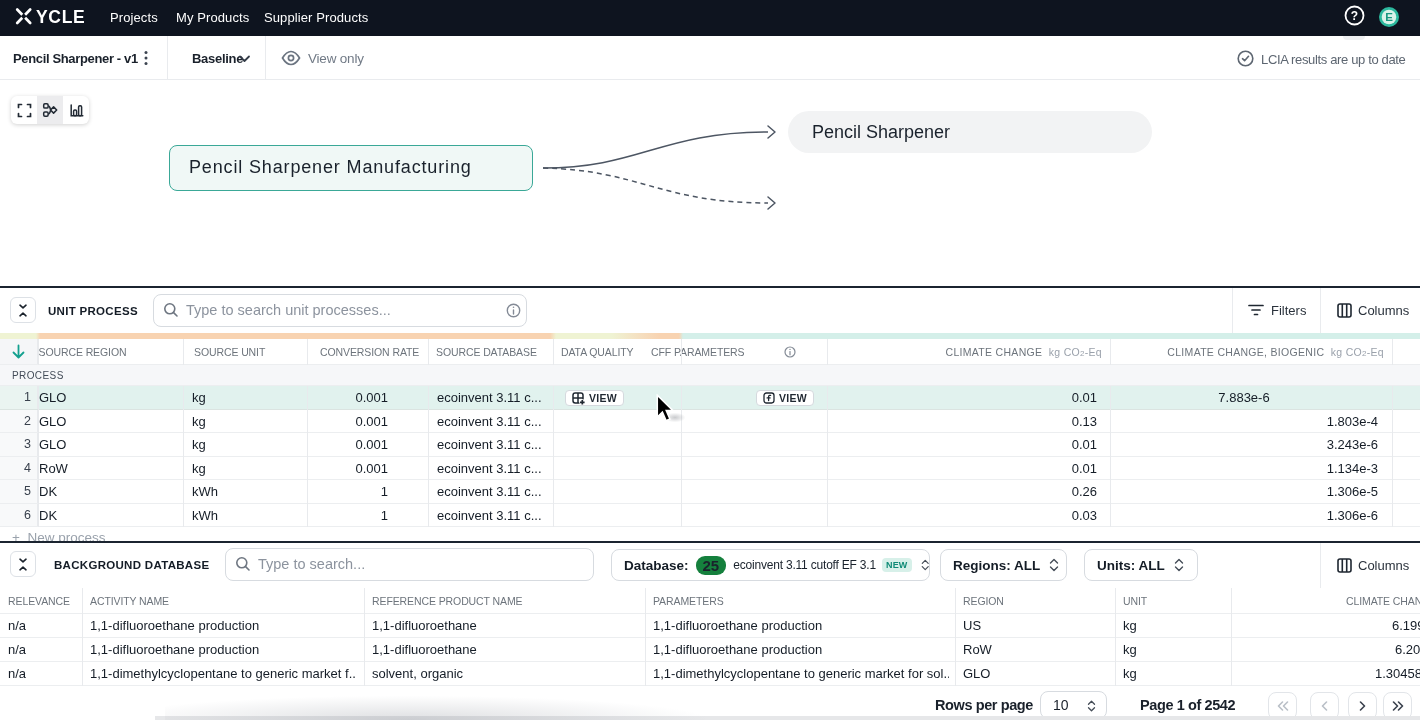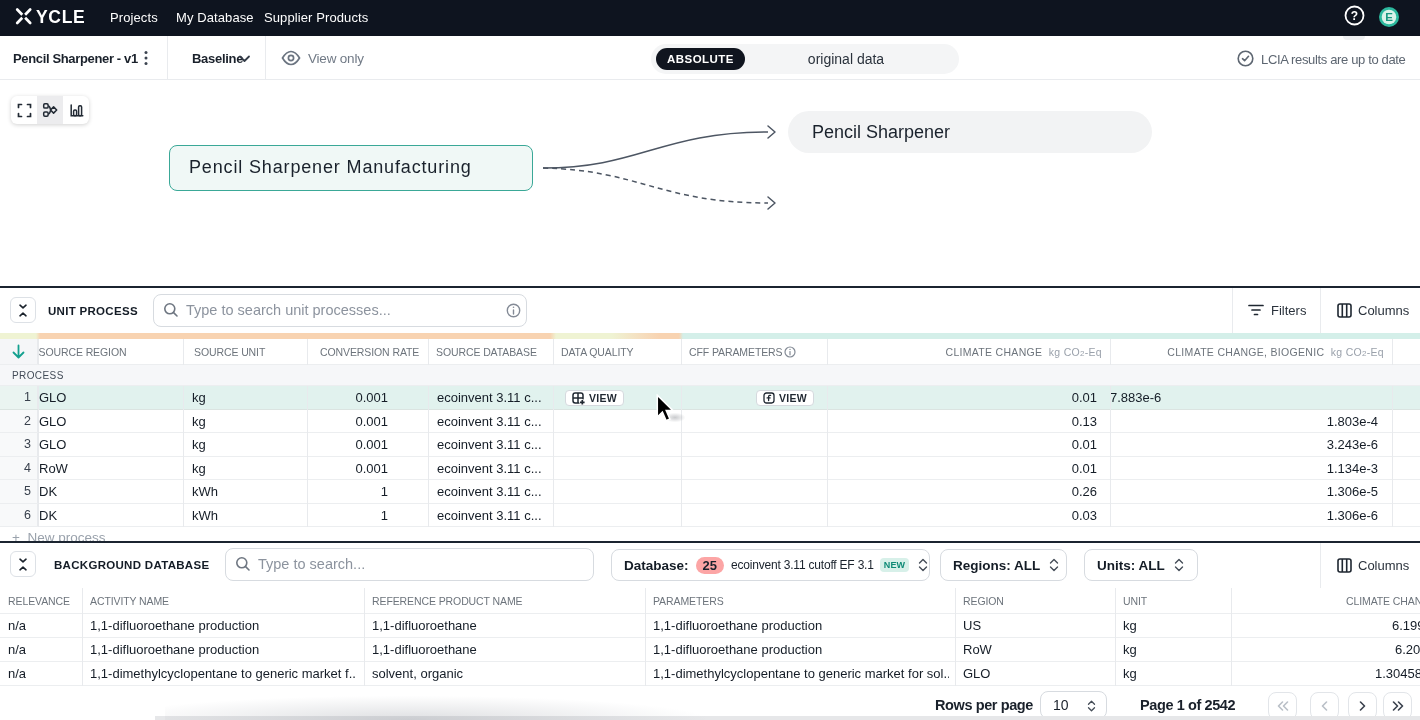--- a/index.html
+++ b/index.html
@@ -64,21 +64,21 @@
   <div id="logo" style="left:15px; top:6px;">
     <svg width="80" height="24" viewBox="0 0 80 24">
       <g stroke="#fff" stroke-width="2.7" stroke-linecap="round" fill="none">
         <path d="M2.2 3.5 L15.2 17 M15.2 3.5 L2.2 17"></path>
       </g>
       <path d="M8.7 7.2 L11.5 10.25 L8.7 13.3 L5.9 10.25 Z" fill="#0e141f"></path>
       <text x="21" y="17.2" fill="#fff" font-size="17.5" font-weight="700" letter-spacing="0.7" font-family="Liberation Sans, sans-serif">YCLE</text>
     </svg>
   </div>
   <div class="navlink" style="left:110px;">Projects</div>
-  <div class="navlink" style="left:176px;">My Database</div>
+  <div class="navlink" style="left:176px;">My Products</div>
   <div class="navlink" style="left:264px;">Supplier Products</div>
   <svg class="abs" style="left:1344px; top:5px;" width="21" height="21" viewBox="0 0 21 21">
     <circle cx="10.5" cy="10.5" r="9" fill="none" stroke="#fff" stroke-width="1.8"></circle>
     <text x="10.5" y="15" fill="#fff" font-size="12" font-weight="700" text-anchor="middle" font-family="Liberation Sans, sans-serif">?</text>
   </svg>
   <svg class="abs" style="left:1378px; top:6px;" width="22" height="22" viewBox="0 0 22 22">
     <circle cx="11" cy="11" r="10" fill="#2cb99e"></circle>
     <circle cx="11" cy="11" r="7.3" fill="#d9f2e8"></circle>
     <text x="11" y="15.2" fill="#17967f" font-size="11.5" font-weight="700" text-anchor="middle" font-family="Liberation Sans, sans-serif">E</text>
   </svg>
@@ -97,24 +97,20 @@
   <div id="baseline">Baseline</div>
   <svg class="abs" style="left:238px; top:18px;" width="13" height="10" viewBox="0 0 13 10">
     <path d="M2 2.5 L6.5 7 L11 2.5" fill="none" stroke="#343c48" stroke-width="1.8" stroke-linecap="round" stroke-linejoin="round"></path>
   </svg>
   <div class="vsep" style="left:265px;"></div>
   <svg class="abs" style="left:281px; top:14px;" width="20" height="16" viewBox="0 0 20 16">
     <path d="M1.5 8 C4.5 3 8 1.5 10 1.5 C12 1.5 15.5 3 18.5 8 C15.5 13 12 14.5 10 14.5 C8 14.5 4.5 13 1.5 8 Z" fill="none" stroke="#6b7480" stroke-width="1.7"></path>
     <circle cx="10" cy="8" r="2.6" fill="none" stroke="#6b7480" stroke-width="1.7"></circle>
   </svg>
   <div id="viewonly">View only</div>
-  <div id="segwrap">
-    <div id="segdark">ABSOLUTE</div>
-    <div id="origdata">original data</div>
-  </div>
   <svg class="abs" style="left:1237px; top:14px;" width="17" height="17" viewBox="0 0 17 17">
     <circle cx="8.5" cy="8.5" r="7.3" fill="none" stroke="#5d6671" stroke-width="1.6"></circle>
     <path d="M5.5 8.7 L7.6 10.7 L11.5 6.3" fill="none" stroke="#5d6671" stroke-width="1.6" stroke-linecap="round" stroke-linejoin="round"></path>
   </svg>
   <div id="lcia">LCIA results are up to date</div>
   <div class="abs" style="left:1343px; top:0; width:22px; height:4px; background:#eef0f2; border-radius:0 0 4px 4px;"></div>
 </div>
 
 <div id="canvas">
   <div id="dtoolbar">
@@ -187,41 +183,41 @@
 
   <div class="abs" style="left:0; top:51px; width:38px; height:26px; background:#f5f6f8; border-right:1px solid #e8eaed;"></div>
   <svg class="abs" style="left:11px; top:56px;" width="15" height="15" viewBox="0 0 15 15" fill="none" stroke="#13a08f" stroke-width="1.8" stroke-linecap="round" stroke-linejoin="round">
     <path d="M7.5 1.5 V13 M2.5 8.5 L7.5 13.5 L12.5 8.5"></path>
   </svg>
   <div class="hcell" style="left:38.5px; top:58px;">SOURCE REGION</div>
   <div class="hcell" style="left:194px; top:58px;">SOURCE UNIT</div>
   <div class="hcell" style="left:320px; top:58px;">CONVERSION RATE</div>
   <div class="hcell" style="left:436px; top:58px;">SOURCE DATABASE</div>
   <div class="hcell" style="left:561px; top:58px;">DATA QUALITY</div>
-  <div class="hcell" style="left:689px; top:58px;">CFF PARAMETERS</div>
+  <div class="hcell" style="left:651px; top:58px;">CFF PARAMETERS</div>
   <svg class="abs" style="left:784px; top:58px;" width="12" height="12" viewBox="0 0 12 12" fill="none" stroke="#848b96" stroke-width="1.2">
     <circle cx="6" cy="6" r="5"></circle>
       <path d="M6 5.5 V8.8" stroke-linecap="round"></path>
       <circle cx="6" cy="3.4" r="0.7" fill="#848b96" stroke="none"></circle>
   </svg>
   <div class="hcell" style="right:318px; top:58px; text-align:right; letter-spacing:0.3px;">CLIMATE CHANGE&nbsp; <span style="color:#9aa1ab">kg CO<span style="font-size:8px;">2</span>-Eq</span></div>
   <div class="hcell" style="right:36px; top:58px; text-align:right; letter-spacing:0.3px;">CLIMATE CHANGE, BIOGENIC&nbsp; <span style="color:#9aa1ab">kg CO<span style="font-size:8px;">2</span>-Eq</span></div>
   <div class="rowline" style="top:76px;"></div>
 
   <div class="abs" style="left:0; top:77px; width:1420px; height:21px; background:#f6f7f9; border-bottom:1px solid #eceef0; font-size:10px; font-weight:500; letter-spacing:.4px; color:#434c58; line-height:21px; padding-left:12px;">PROCESS</div>
 
   <div id="rows">
       <div class="abs" style="left:0; top:98px; width:1420px; height:23.5px; background:#e1f2ee; border-bottom:1px solid #dbe4e1;">
         <div class="abs" style="left:0; top:0; width:38px; height:100%; background:#eaf4f1; border-right:1px solid #e8eaed; font-size:12.5px; color:#39414d; text-align:right; line-height:23.5px; padding-right:6px;">1</div>
         <div class="cell" style="left:39px; top:4px;">GLO</div>
         <div class="cell" style="left:192px; top:4px;">kg</div>
         <div class="cell" style="left:307px; top:4px; width:81px; text-align:right;">0.001</div>
         <div class="cell" style="left:437px; top:4px;">ecoinvent 3.11 c...</div>
         <div class="cell" style="left:827px; top:4px; width:270px; text-align:right;">0.01</div>
-        <div class="cell" style="left:1110px; top:4px; width:268px; text-align:left;">7.883e-6</div>
+        <div class="cell" style="left:1110px; top:4px; width:268px; text-align:center;">7.883e-6</div>
       </div>
       <div class="abs" style="left:0; top:121.5px; width:1420px; height:23.5px; background:#fff; border-bottom:1px solid #eceef0;">
         <div class="abs" style="left:0; top:0; width:38px; height:100%; background:#f8f9fa; border-right:1px solid #e8eaed; font-size:12.5px; color:#39414d; text-align:right; line-height:23.5px; padding-right:6px;">2</div>
         <div class="cell" style="left:39px; top:4px;">GLO</div>
         <div class="cell" style="left:192px; top:4px;">kg</div>
         <div class="cell" style="left:307px; top:4px; width:81px; text-align:right;">0.001</div>
         <div class="cell" style="left:437px; top:4px;">ecoinvent 3.11 c...</div>
         <div class="cell" style="left:827px; top:4px; width:270px; text-align:right;">0.13</div>
         <div class="cell" style="left:1110px; top:4px; width:268px; text-align:right;">1.803e-4</div>
       </div>
@@ -312,21 +308,21 @@
   <div class="sectitle" style="left:54px; top:16px;">BACKGROUND DATABASE</div>
   <div class="searchbox" style="left:225px; top:5px; width:369px; height:33px;"></div>
   <svg class="abs" style="left:235px; top:13px;" width="16" height="16" viewBox="0 0 16 16" fill="none" stroke="#6e7681" stroke-width="1.6" stroke-linecap="round">
     <circle cx="6.8" cy="6.8" r="5"></circle>
       <path d="M10.6 10.6 L14 14"></path>
   </svg>
   <div class="abs ph" style="left:258px; top:13px;">Type to search...</div>
 
   <div class="fbox" style="left:611px; width:319px; padding-left:12px;">
     <span style="font-size:13.5px; font-weight:700; color:#141c26;">Database:</span>
-    <span style="background:#fca5a5; border-radius:9px; font-size:13px; font-weight:700; color:#1a222c; padding:1px 7px; margin-left:7px;">25</span>
+    <span style="background:#15803d; border-radius:9px; font-size:15px; font-weight:700; color:#1a222c; padding:1px 7px; margin-left:7px;">25</span>
     <span style="font-size:12px; letter-spacing:-0.2px; color:#1a222c; margin-left:7px;">ecoinvent 3.11 cutoff EF 3.1</span>
     <span style="background:#d7f0e9; border-radius:4px; font-size:9px; font-weight:700; color:#0e8a76; padding:2px 4px; margin-left:6px; letter-spacing:.2px;">NEW</span>
     <svg width="10" height="14" viewBox="0 0 10 14" style="margin-left:9px;" fill="none" stroke="#444c57" stroke-width="1.4" stroke-linecap="round" stroke-linejoin="round">
       <path d="M1.5 5 L5 1.5 L8.5 5 M1.5 9 L5 12.5 L8.5 9"></path>
     </svg>
   </div>
   <div class="fbox" style="left:940px; width:127px; padding-left:12px;">
     <span style="font-size:13.5px; font-weight:700; color:#141c26;">Regions: ALL</span>
     <svg width="10" height="14" viewBox="0 0 10 14" style="margin-left:9px;" fill="none" stroke="#444c57" stroke-width="1.4" stroke-linecap="round" stroke-linejoin="round">
       <path d="M1.5 5 L5 1.5 L8.5 5 M1.5 9 L5 12.5 L8.5 9"></path>

